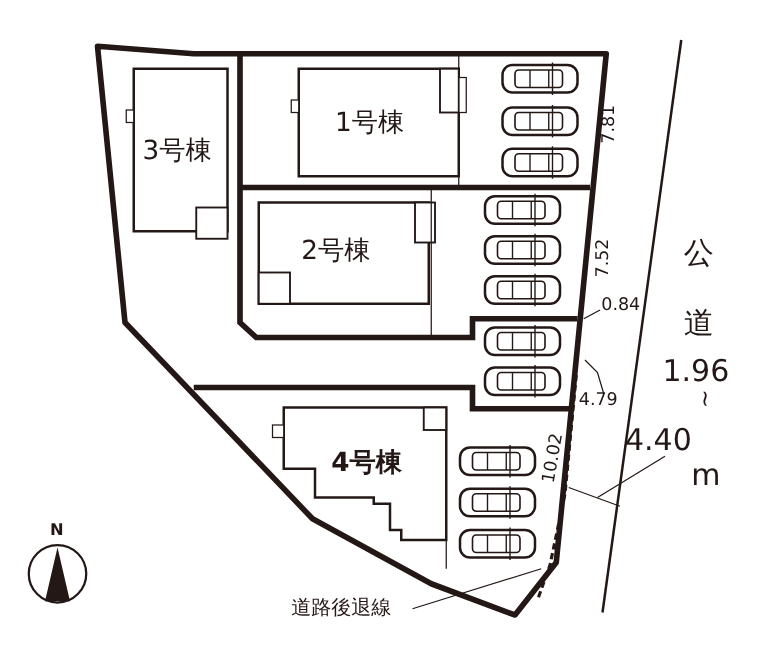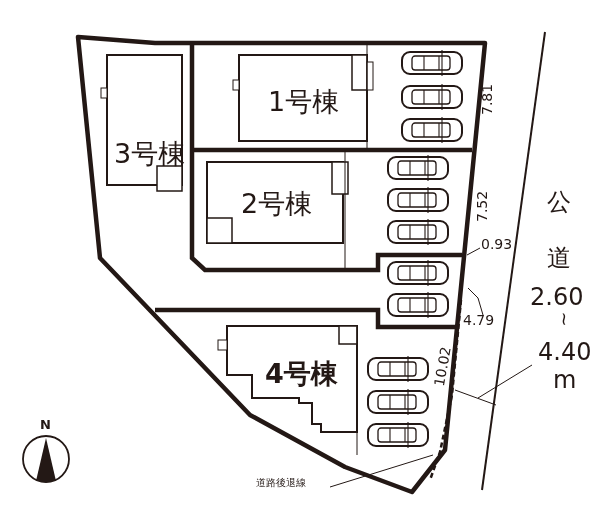--- a/index.html
+++ b/index.html
@@ -1,19 +1,19 @@
 <!DOCTYPE html>
 <html><head>
 <meta charset="utf-8">
 <style>
   html,body{margin:0;padding:0;background:#fff;}
   body{width:616px;height:526px;overflow:hidden;position:relative;font-family:"DejaVu Sans",sans-serif;}
   svg{position:absolute;left:0;top:0;}
   .lbl{position:absolute;color:#231815;white-space:nowrap;line-height:1;}
-  .bldg-label{font-size:27px;}
+  .bldg-label{font-size:21px;}
   .dim{font-size:14px;}
   .road{font-size:24px;text-align:center;}
 </style>
 </head>
 <body>
 
 <svg width="616" height="526" viewBox="0 0 616 526">
   <defs>
     <g id="car">
       <rect x="0" y="0" width="60" height="22" rx="8" fill="#fff" stroke="#231815" stroke-width="2"></rect>
@@ -79,32 +79,32 @@
   <line x1="467" y1="255" x2="480" y2="248" stroke="#231815" stroke-width="1"></line>
   <line x1="455" y1="390" x2="496" y2="405" stroke="#231815" stroke-width="1"></line>
   <line x1="478" y1="398" x2="532" y2="365" stroke="#231815" stroke-width="1"></line>
 
   <g>
     <circle cx="46" cy="459" r="23" fill="#fff" stroke="#231815" stroke-width="1.8"></circle>
     <path d="M46,438 L56,481 L36,481 Z" fill="#231815"></path>
   </g>
 </svg>
 
-<div class="lbl bldg-label" style="left:114px;top:110px;margin-top:30px;">3号棟</div>
+<div class="lbl bldg-label" style="left:114px;top:110px;">3号棟</div>
 <div class="lbl bldg-label" style="left:268px;top:88px;">1号棟</div>
 <div class="lbl bldg-label" style="left:241px;top:190px;text-align:center;">2号棟</div>
 <div class="lbl bldg-label" style="left:265px;top:360px;font-weight:bold;">4号棟</div>
 
 <div class="lbl dim" style="left:480px;top:80px;transform:rotate(-90deg);transform-origin:left top;top:115px;">7.81</div>
 <div class="lbl dim" style="left:475px;top:222px;transform:rotate(-90deg);transform-origin:left top;">7.52</div>
-<div class="lbl dim" style="left:481px;top:237px;">0.93</div>
+<div class="lbl dim" style="left:481px;top:237px;">0.84</div>
 <div class="lbl dim" style="left:463px;top:313px;text-align:center;">4.79</div>
 <div class="lbl dim" style="left:432px;top:385px;transform:rotate(-80deg);transform-origin:left top;">10.02</div>
 
 <div class="lbl road" style="left:547px;top:190px;">公</div>
 <div class="lbl road" style="left:547px;top:246px;">道</div>
-<div class="lbl road" style="left:530px;top:285px;">2.60</div>
+<div class="lbl road" style="left:530px;top:285px;">1.96</div>
 <div class="lbl road" style="left:556px;top:310px;font-size:18px;transform:rotate(90deg);">~</div>
-<div class="lbl road" style="left:538px;top:340px;">4.40</div>
+<div class="lbl road" style="left:500px;top:340px;">4.40</div>
 <div class="lbl road" style="left:553px;top:368px;">m</div>
 
-<div class="lbl" style="left:256px;top:478px;font-size:10px;">道路後退線</div>
+<div class="lbl" style="left:233px;top:478px;font-size:16px;">道路後退線</div>
 <div class="lbl" style="left:40px;top:418px;font-size:13px;font-weight:bold;">N</div>
 
 </body></html>

